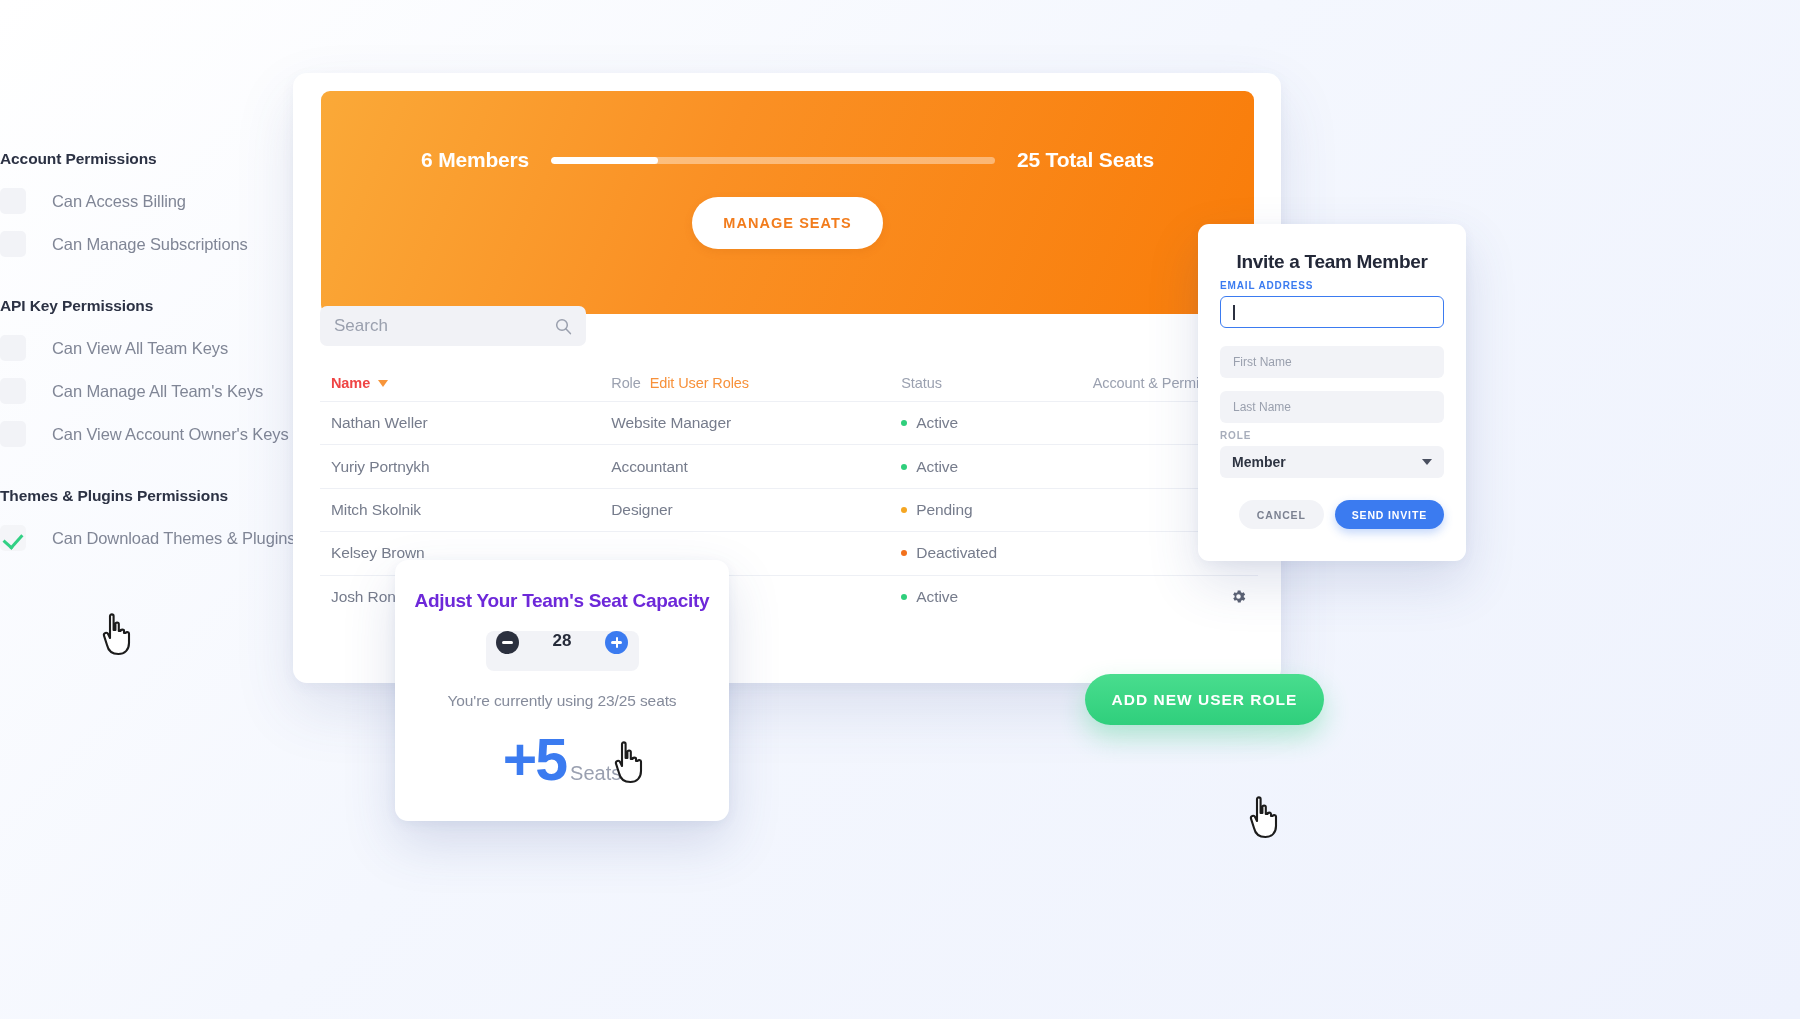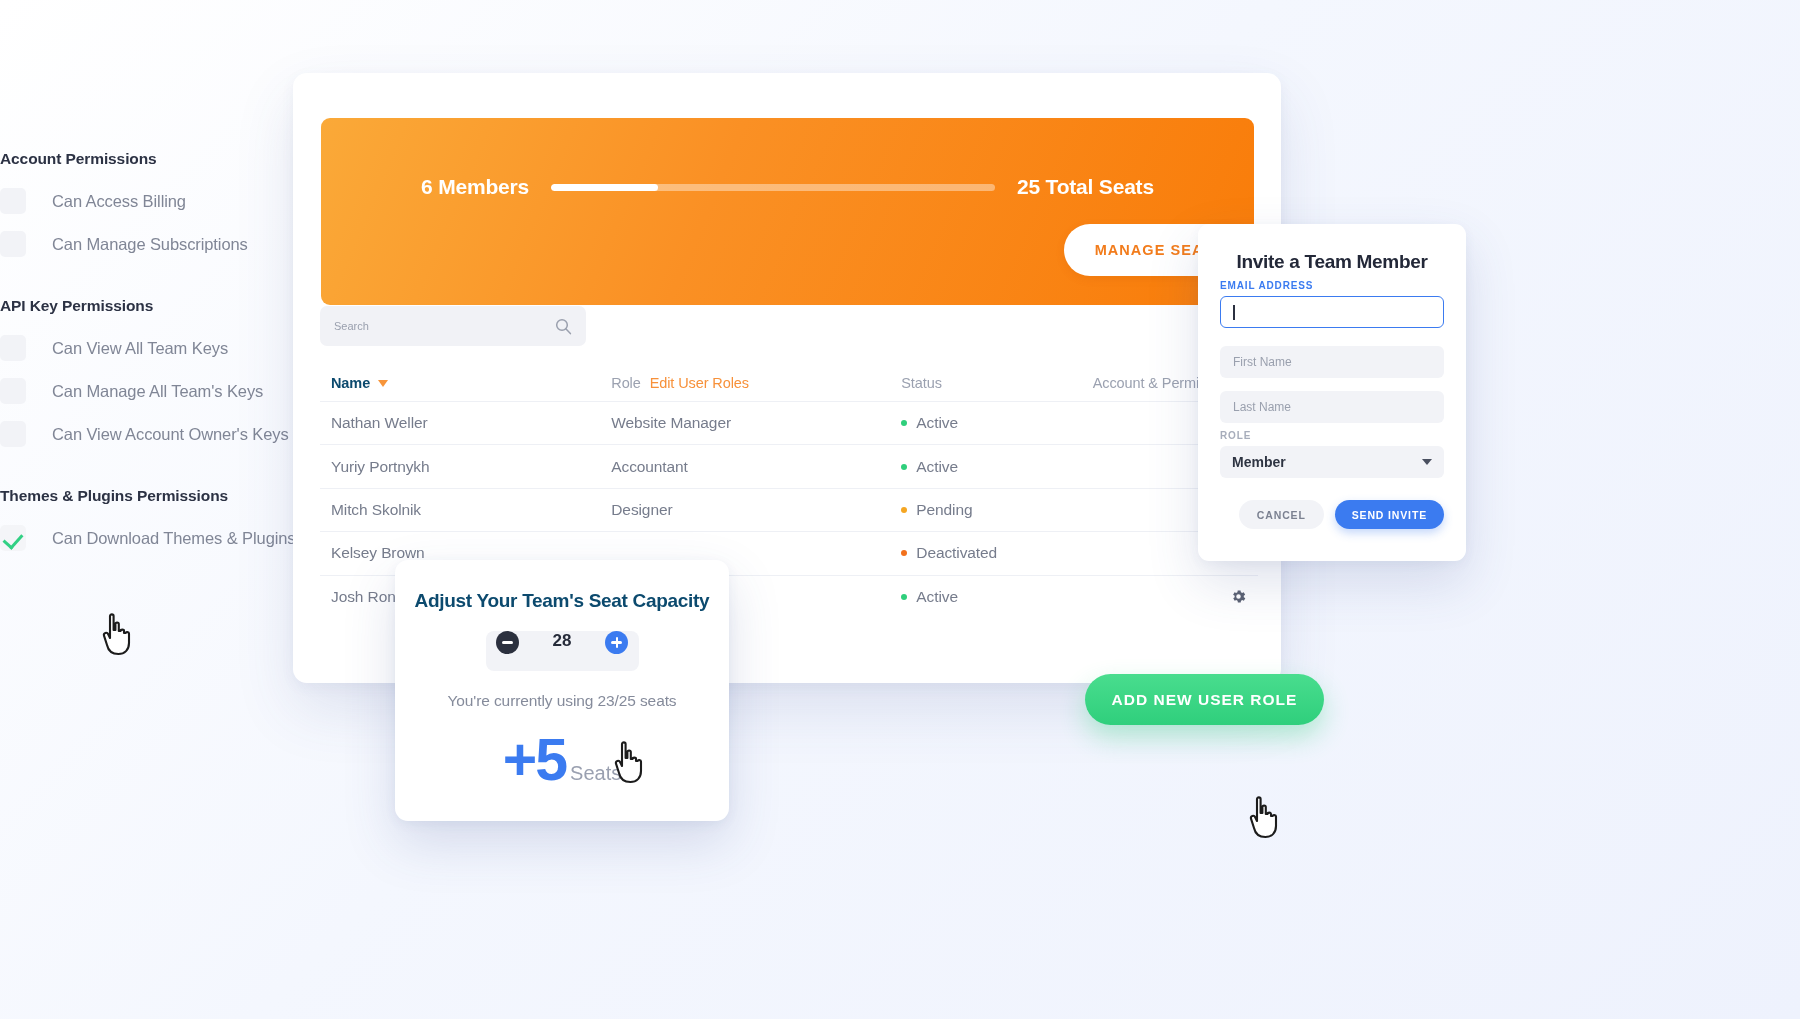--- a/index.html
+++ b/index.html
@@ -72,27 +72,26 @@
     border-radius: 14px;
     box-shadow: 0 26px 60px rgba(60,80,140,.13), 0 4px 14px rgba(60,80,140,.06);
     overflow: hidden;
     z-index: 2;
   }
 
   
   #seat-hero {
     position: absolute;
     left: 28px; top: 18px;
-    width: 933px; height: 187px;
+    width: 933px; height: 223px;
     border-radius: 9px;
     background: linear-gradient(113deg, #faa938 0%, #fa9024 42%, #f97c09 100%);
     display: flex;
     flex-direction: column;
-    align-items: flex-end;
-    margin-top: 27px;
+    align-items: center;
   }
   #seat-meter-row {
     display: flex;
     align-items: center;
     margin-top: 57px;
     width: 100%;
     justify-content: center;
   }
   .hero-count {
     color: #ffffff;
@@ -139,21 +138,21 @@
     background: #f1f2f6;
     border-radius: 7px;
     display: flex;
     align-items: center;
     padding: 0 14px;
     z-index: 3;
   }
   #search-input {
     flex: 1 1 auto;
     border: none; background: transparent; outline: none;
-    font-size: 11px;
+    font-size: 17px;
     color: #8d93a3;
     font-family: "Liberation Sans", sans-serif;
   }
   #search-input::placeholder { color: #9aa0ae; }
   .search-icon svg { display: block; }
 
   
   #members-table {
     position: absolute;
     left: 320px; top: 365px;
@@ -170,21 +169,21 @@
   .col-role   { width: 297px; }
   .col-status { width: 196px; }
   .col-acct   { width: 158px; }
   .th {
     font-size: 14.5px;
     color: #9ba1b0;
     letter-spacing: -0.1px;
     display: flex;
     align-items: center;
   }
-  .th.name-th { color: #0c4a6e; font-weight: bold; }
+  .th.name-th { color: #ef4444; font-weight: bold; }
   .sort-caret {
     display: inline-block;
     margin-left: 8px;
     width: 0; height: 0;
     border-left: 5.5px solid transparent;
     border-right: 5.5px solid transparent;
     border-top: 7px solid #f7953a;
   }
   #edit-user-roles {
     color: #f7913a;
@@ -231,21 +230,21 @@
     box-shadow: 0 22px 52px rgba(60,80,140,.17), 0 3px 12px rgba(60,80,140,.07);
     z-index: 6;
     display: flex;
     flex-direction: column;
     align-items: center;
   }
   #seat-modal-title {
     margin-top: 30px;
     font-size: 19px;
     font-weight: bold;
-    color: #0c4a6e;
+    color: #6d28d9;
     letter-spacing: -0.3px;
   }
   #stepper {
     margin-top: 19px;
     width: 153px; height: 40px;
     background: #f2f3f7;
     border-radius: 8px;
     display: flex;
     align-items: flex-start;
     justify-content: space-between;

